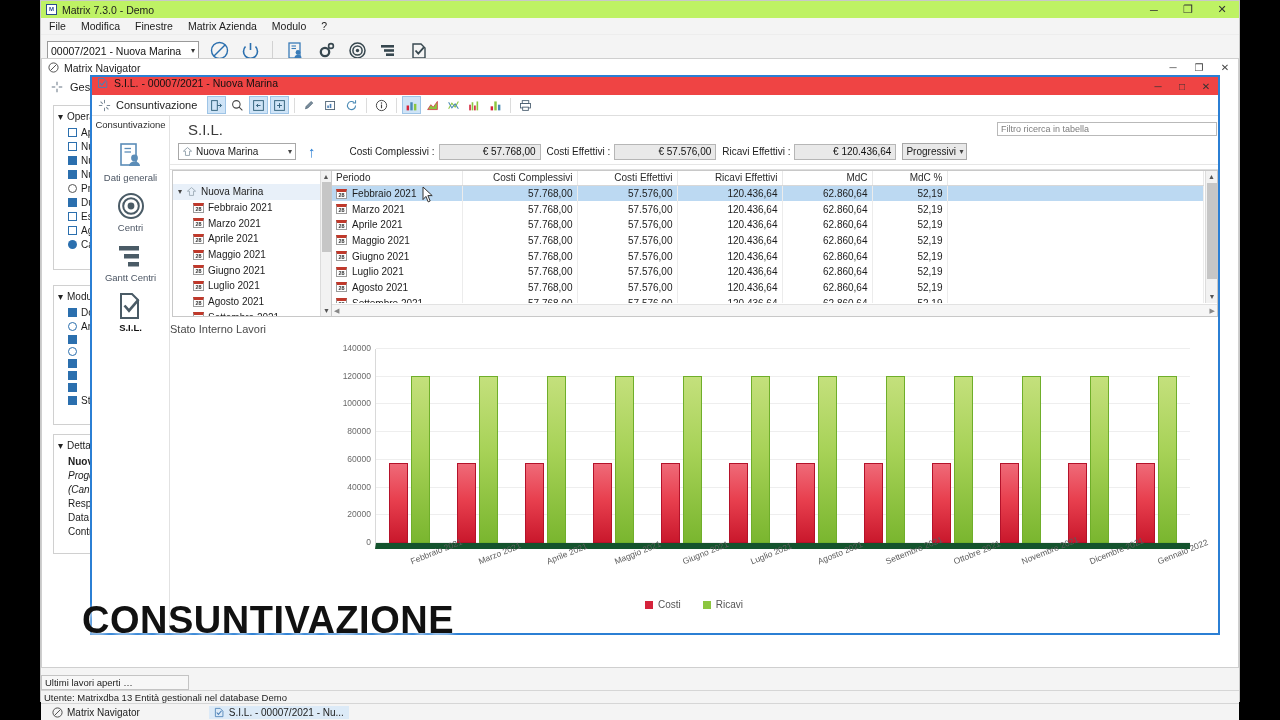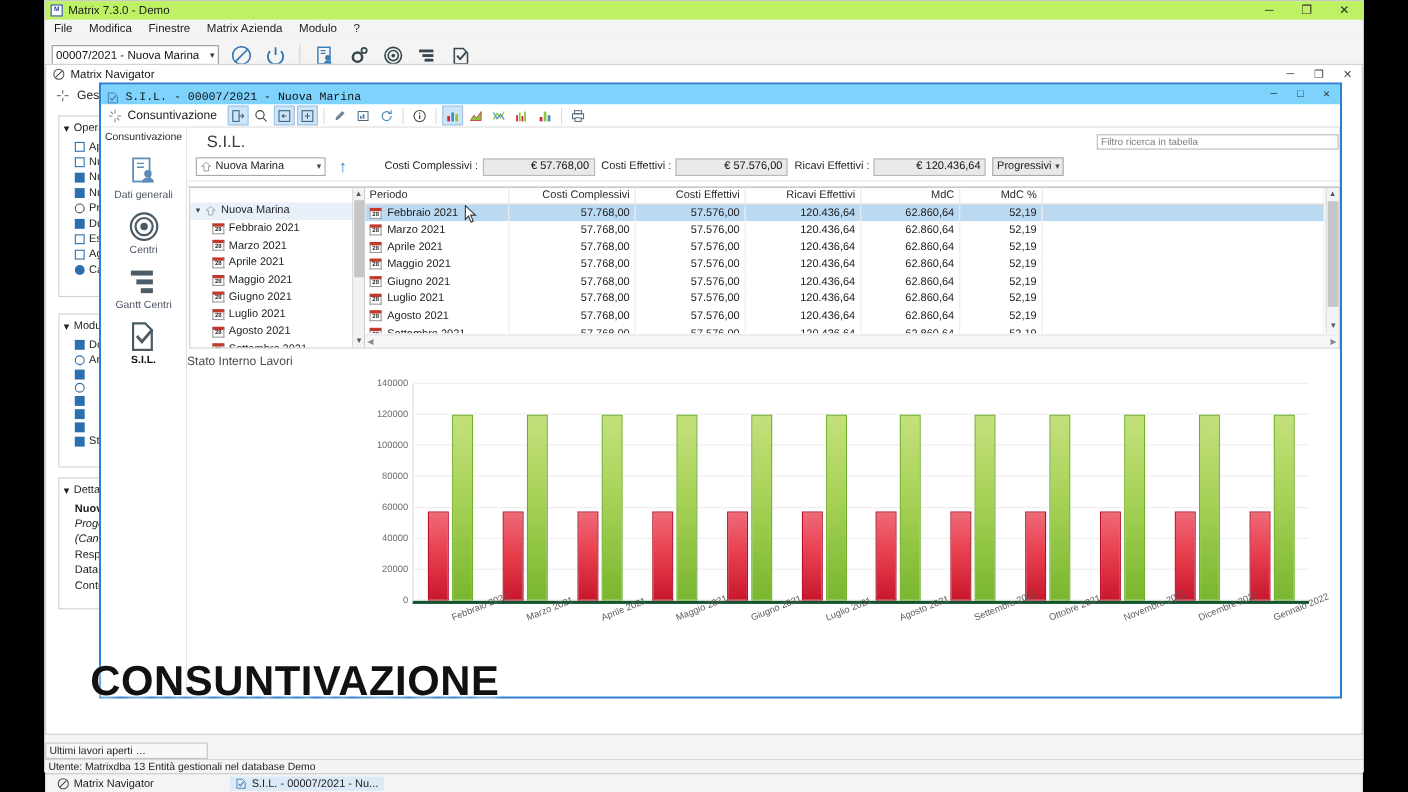--- a/index.html
+++ b/index.html
@@ -109,22 +109,22 @@
               padding:1px 5px; color:#1c1c1c; }
   .task-item.active{ background:#dceaf7; }
 
   
   .sil-window{
     position:absolute; left:90px; top:75px; width:1130px; height:560px;
     background:#fff; border:2px solid #2b7fd4;
     display:flex; flex-direction:column;
   }
   .sil-title{
-    height:18px; background:#7dd3fc; display:flex; align-items:flex-end; gap:5px;
-    padding-left:5px; font-size:10.5px; color:#111; flex:none;font-family:Liberation Mono, monospace;
+    height:18px; background:#ef4444; display:flex; align-items:flex-start; gap:5px;
+    padding-left:5px; font-size:10.5px; color:#111; flex:none;
   }
   .sil-wbtns{ margin-left:auto; display:flex; height:100%; }
   .sil-wbtns div{ width:24px;display:flex;align-items:center;justify-content:center;
                   font-size:10px;color:#333; }
   .sil-toolbar{
     height:21px; display:flex; align-items:center; gap:2px; padding-left:5px;
     flex:none; border-bottom:1px solid #dedede; background:#fff;
   }
   .sil-toolbar .lbl{ font-size:11px; color:#1c1c1c; margin:0 8px 0 2px; }
   .sil-tb{ width:19px;height:18px;display:flex;align-items:center;justify-content:center; }
@@ -226,21 +226,21 @@
     position:absolute;left:0;right:0;bottom:0;height:12px;background:#f6f6f6;
     border-top:1px solid #e2e2e2;display:flex;justify-content:space-between;
     align-items:center;padding:0 2px;font-size:7px;color:#888;
   }
 
   
   .chart-wrap{ flex:1; min-height:0; position:relative; background:#fff; }
   .chart-title{ font-size:11px;color:#4a4a4a;padding-top:6px; }
   .plot{
     position:absolute;left:205px;right:28px;top:32px;height:200px;
-    border-left:1px solid #d9d9d9; border-bottom:3px solid #14532d;
+    border-left:1px solid #d9d9d9; border-bottom:6px solid #14532d;
   }
   .gl{ position:absolute;left:0;right:0;height:1px;background:#eeeeee; }
   .ylab{
     position:absolute; right:100%; margin-right:5px; font-size:8.5px;
     color:#6a6a6a; transform:translateY(-50%); white-space:nowrap;
   }
   .bars{ position:absolute;left:0;right:0;bottom:0;top:0;display:flex; }
   .grp{ flex:1; display:flex; align-items:flex-end; justify-content:center; gap:3px; }
   .bar{ width:19px; }
   .bar.costi{
@@ -1029,20 +1029,30 @@
                 <span>Novembre 2021</span>
               </div>
               <div class="xl">
                 <span>Dicembre 2021</span>
               </div>
               <div class="xl">
                 <span>Gennaio 2022</span>
               </div>
             </div>
 
+          <div class="legend">
+            <div class="it">
+              <span class="lsq" style="background:#d5233b"></span>
+              <span>Costi</span>
+            </div>
+            <div class="it">
+              <span class="lsq" style="background:#8cc63f"></span>
+              <span>Ricavi</span>
+            </div>
+          </div>
         </div>
 
       </div>
     </div>
   </div>
 
   <div class="overlay-text">CONSUNTIVAZIONE</div>
 
   <div class="cursor">
     <svg width="12" height="18" viewBox="0 0 12 18">

